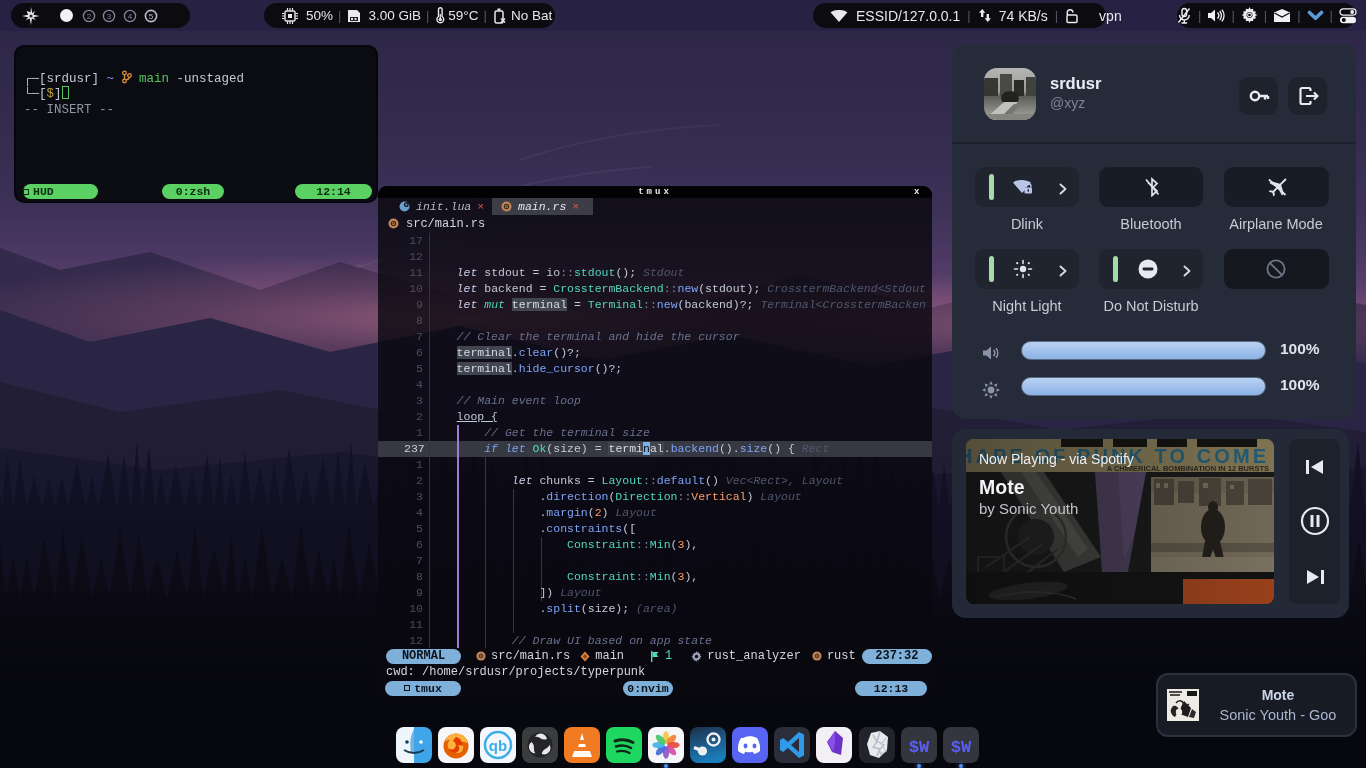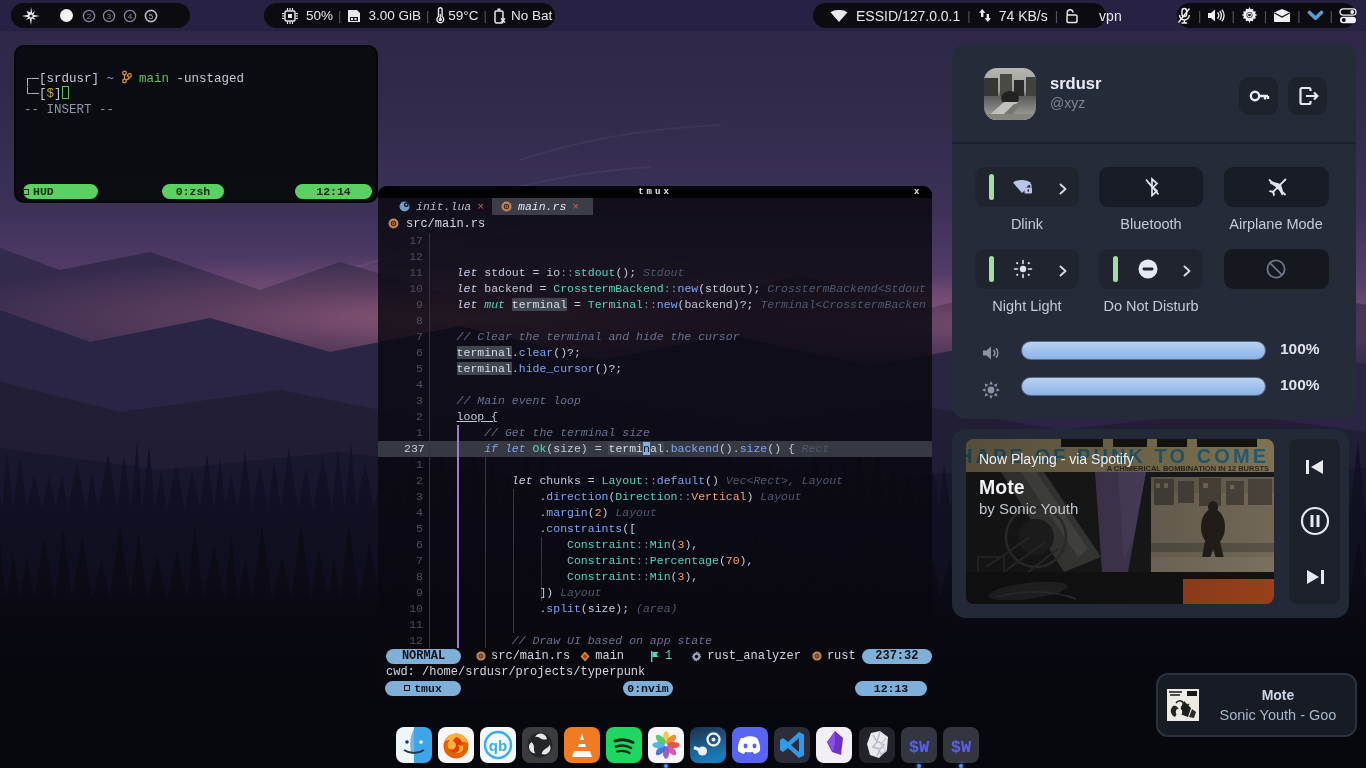--- a/index.html
+++ b/index.html
@@ -278,21 +278,20 @@
 <div class="abs" style="left:51px;top:287px;white-space:pre"><span style="color:#c3c8d9">            </span><span style="color:#c9cfec;font-style:italic">let</span><span style="color:#c3c8d9"> chunks = </span><span style="color:#4fd6be">Layout</span><span style="color:#7e88ad">::</span><span style="color:#7da3f5">default</span><span style="color:#c3c8d9">()</span><span style="color:#c3c8d9"> </span><span style="color:#51576e;font-style:italic">Vec&lt;Rect&gt;, Layout</span></div>
 <div class="abs" style="left:26px;top:303px;width:19px;text-align:right;color:#4b4e5f">3</div>
 <div class="abs" style="left:51px;top:303px;white-space:pre"><span style="color:#c3c8d9">                </span><span style="color:#c3c8d9">.</span><span style="color:#7da3f5">direction</span><span style="color:#c3c8d9">(</span><span style="color:#4fd6be">Direction</span><span style="color:#7e88ad">::</span><span style="color:#ff9e64">Vertical</span><span style="color:#c3c8d9">)</span><span style="color:#c3c8d9"> </span><span style="color:#51576e;font-style:italic">Layout</span></div>
 <div class="abs" style="left:26px;top:319px;width:19px;text-align:right;color:#4b4e5f">4</div>
 <div class="abs" style="left:51px;top:319px;white-space:pre"><span style="color:#c3c8d9">                </span><span style="color:#c3c8d9">.</span><span style="color:#7da3f5">margin</span><span style="color:#c3c8d9">(</span><span style="color:#ff9e64">2</span><span style="color:#c3c8d9">)</span><span style="color:#c3c8d9"> </span><span style="color:#51576e;font-style:italic">Layout</span></div>
 <div class="abs" style="left:26px;top:335px;width:19px;text-align:right;color:#4b4e5f">5</div>
 <div class="abs" style="left:51px;top:335px;white-space:pre"><span style="color:#c3c8d9">                </span><span style="color:#c3c8d9">.</span><span style="color:#7da3f5">constraints</span><span style="color:#c3c8d9">([</span></div>
 <div class="abs" style="left:26px;top:351px;width:19px;text-align:right;color:#4b4e5f">6</div>
 <div class="abs" style="left:51px;top:351px;white-space:pre"><span style="color:#c3c8d9">                    </span><span style="color:#4fd6be">Constraint</span><span style="color:#7e88ad">::</span><span style="color:#4fd6be">Min</span><span style="color:#c3c8d9">(</span><span style="color:#ff9e64">3</span><span style="color:#c3c8d9">),</span></div>
 <div class="abs" style="left:26px;top:367px;width:19px;text-align:right;color:#4b4e5f">7</div>
-<div class="abs" style="left:51px;top:367px;white-space:pre"><span style="color:#c3c8d9">                    </span><span style="color:#4fd6be">Constraint</span><span style="color:#7e88ad">::</span><span style="color:#4fd6be">Percentage</span><span style="color:#c3c8d9">(</span><span style="color:#ff9e64">70</span><span style="color:#c3c8d9">),</span></div>
 <div class="abs" style="left:26px;top:383px;width:19px;text-align:right;color:#4b4e5f">8</div>
 <div class="abs" style="left:51px;top:383px;white-space:pre"><span style="color:#c3c8d9">                    </span><span style="color:#4fd6be">Constraint</span><span style="color:#7e88ad">::</span><span style="color:#4fd6be">Min</span><span style="color:#c3c8d9">(</span><span style="color:#ff9e64">3</span><span style="color:#c3c8d9">),</span></div>
 <div class="abs" style="left:26px;top:399px;width:19px;text-align:right;color:#4b4e5f">9</div>
 <div class="abs" style="left:51px;top:399px;white-space:pre"><span style="color:#c3c8d9">                </span><span style="color:#c3c8d9">])</span><span style="color:#c3c8d9"> </span><span style="color:#51576e;font-style:italic">Layout</span></div>
 <div class="abs" style="left:26px;top:415px;width:19px;text-align:right;color:#4b4e5f">10</div>
 <div class="abs" style="left:51px;top:415px;white-space:pre"><span style="color:#c3c8d9">                </span><span style="color:#c3c8d9">.</span><span style="color:#7da3f5">split</span><span style="color:#c3c8d9">(size);</span><span style="color:#c3c8d9"> </span><span style="color:#51576e;font-style:italic">(area)</span></div>
 <div class="abs" style="left:26px;top:431px;width:19px;text-align:right;color:#4b4e5f">11</div>
 <div class="abs" style="left:26px;top:447px;width:19px;text-align:right;color:#4b4e5f">12</div>
 <div class="abs" style="left:51px;top:447px;white-space:pre"><span style="color:#c3c8d9">            </span><span style="color:#6a7190;font-style:italic">// Draw UI based on app state</span></div>
 <div class="abs" style="left:0;top:462px;width:554px;height:16px;display:flex;align-items:center;font-size:12px;color:#d3d6e2">

